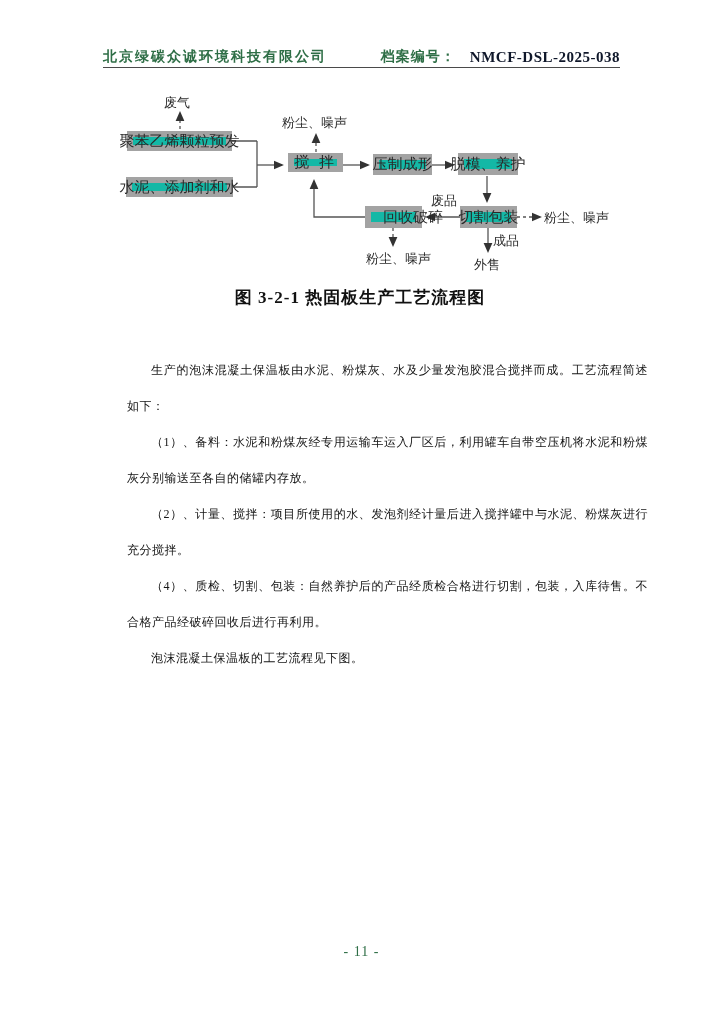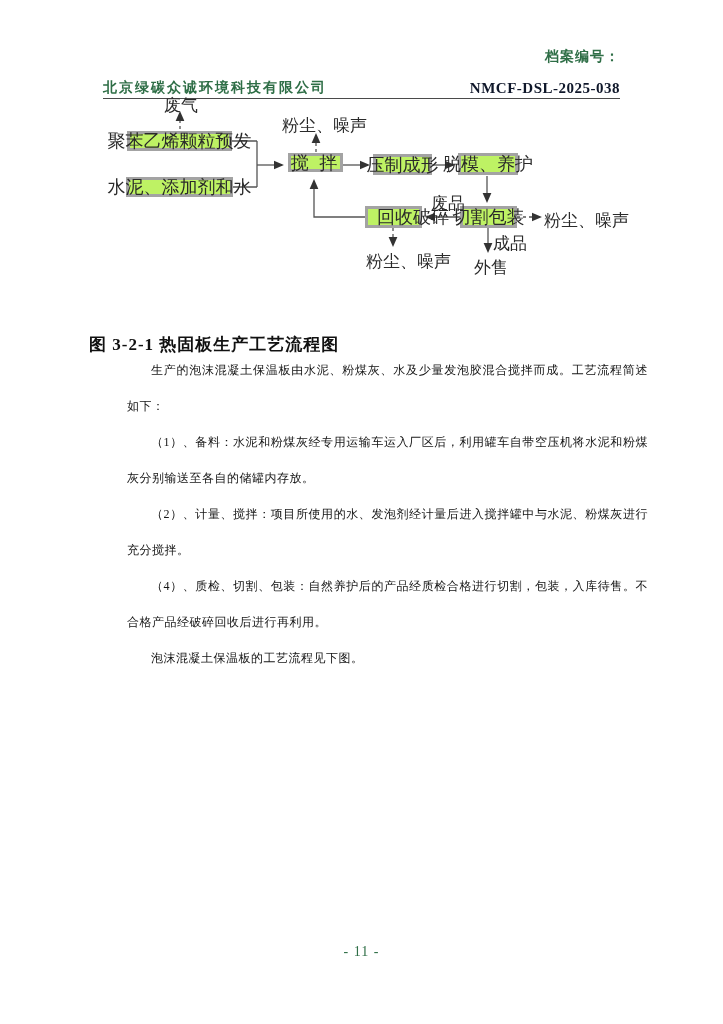--- a/index.html
+++ b/index.html
@@ -16,50 +16,49 @@
   
   .hdr{
     position:absolute;left:103px;top:48px;width:517px;
     display:flex;justify-content:space-between;align-items:flex-end;
     border-bottom:1.5px solid #4a4a4a;
     padding-bottom:1px;
   }
   .hdr-company{
     font-size:14px;font-weight:bold;color:#2e6e46;letter-spacing:2px;
   }
-  .hdr-right{display:flex;align-items:flex-end;gap:14px;flex-direction:column;}
+  .hdr-right{display:flex;align-items:flex-end;gap:14px;}
   .hdr-archive-label{font-size:14px;font-weight:bold;color:#2e6e46;letter-spacing:1px;}
   .hdr-archive-no{font-size:15px;font-weight:bold;color:#0f172a;letter-spacing:0.5px;}
 
   
   .fc{
     position:absolute;left:100px;top:88px;width:520px;height:192px;
   }
   .fc svg{position:absolute;left:0;top:0;}
   .fc-box{
     position:absolute;
-    border:3px solid #a3a3a3;
-    background:#bef264;
+    border:6px solid #a3a3a3;
+    background:#14b8a6;
     display:flex;align-items:center;justify-content:center;
-    font-size:18px;color:#2a2a2a;
+    font-size:15px;color:#2a2a2a;
     white-space:nowrap;
     box-sizing:border-box;
   }
   .fc-label{
     position:absolute;
-    font-size:17px;color:#2a2a2a;
+    font-size:13px;color:#2a2a2a;
     white-space:nowrap;
   }
 
   
   .caption{
-    position:absolute;left:89px;top:286px;width:520px;
-    text-align:left;font-size:17px;font-weight:bold;color:#111;
+    position:absolute;left:100px;top:286px;width:520px;
+    text-align:center;font-size:17px;font-weight:bold;color:#111;
     letter-spacing:1px;
-    margin-top:47px;
   }
   .sec-heading{
     position:absolute;left:100px;top:322px;width:520px;
     font-size:16.5px;font-weight:bold;color:#111;
     text-indent:2em;letter-spacing:1px;
   }
   .bodytext{
     position:absolute;left:100px;top:352px;width:521px;
     font-size:12px;line-height:36px;color:#141414;margin-left:27px;
   }

